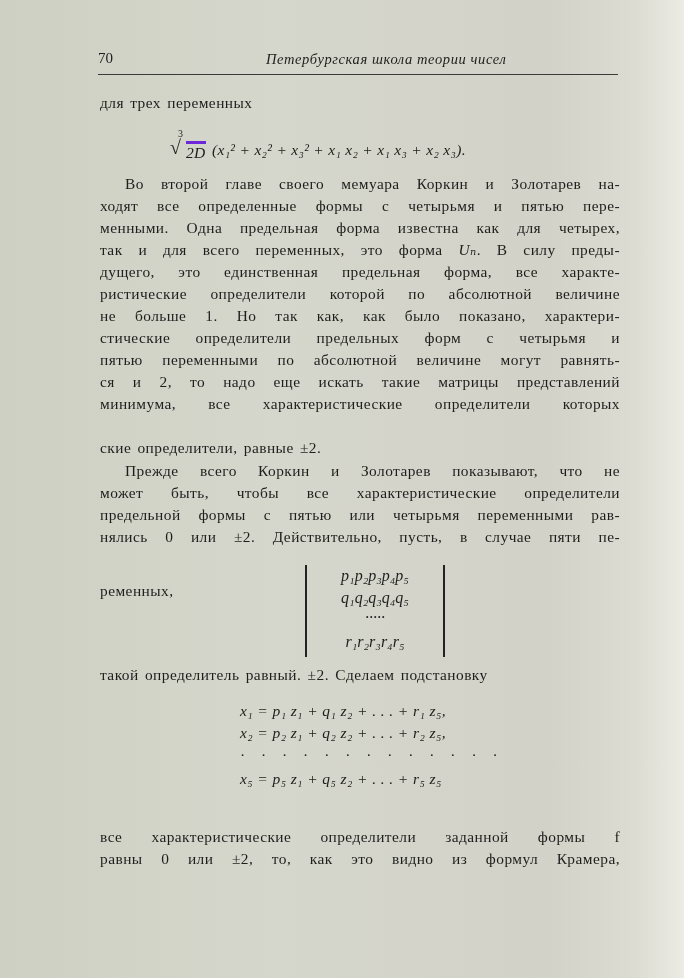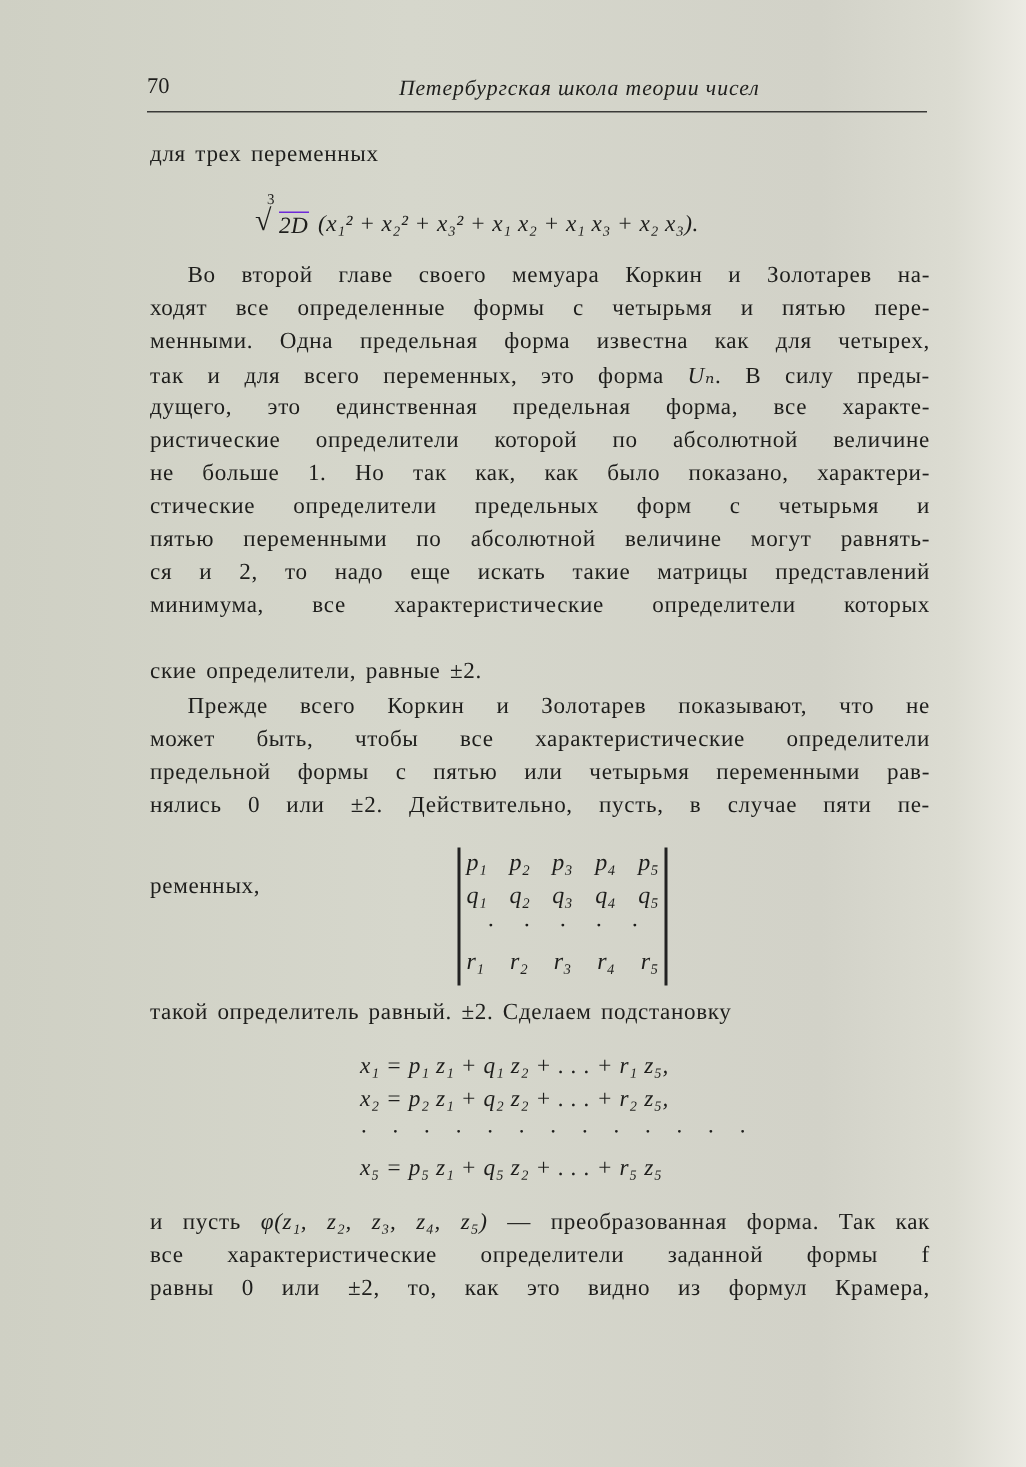--- a/index.html
+++ b/index.html
@@ -25,26 +25,26 @@
       letter-spacing: 0.45px; word-spacing: 2px;
     }
     .j { width: 520px; text-align: justify; text-align-last: justify; }
     .indent { left: 125px; width: 495px; }
     .math { font-style: italic; }
     .formula {
       position: absolute; font-size: 15.5px; white-space: nowrap; letter-spacing: 0.3px;
     }
     .root-index { position: absolute; font-size: 10px; }
     .radical { position: absolute; font-size: 20px; }
-    .overline { border-top: 1px solid #6d28d9; }
+    .overline { border-top: 3px solid #6d28d9; }
     .det {
       position: absolute; left: 305px; top: 565px; width: 136px; height: 92px;
       border-left: 2px solid #222; border-right: 2px solid #222;
     }
-    .det-row { position: absolute; left: 4px; width: 128px; display: flex; justify-content: space-between; font-size: 16px; font-style: italic; }
+    .det-row { position: absolute; left: 4px; width: 128px; display: flex; justify-content: center; font-size: 16px; font-style: italic; }
     .subst { position: absolute; left: 240px; font-size: 15.5px; font-style: italic; white-space: nowrap; letter-spacing: 0.4px; }
   </style>
 </head>
 <body>
 
 <div class="page">
 
   <div class="header">
     <span class="page-num">70</span>
     <span class="running-title">Петербургская школа теории чисел</span>
@@ -111,17 +111,16 @@
 
   <div class="line" style="top:666px;">такой определитель равный. ±2. Сделаем подстановку</div>
 
   <div>
     <div class="subst" style="top:702px;">x₁ = p₁ z₁ + q₁ z₂ + . . . + r₁ z₅,</div>
     <div class="subst" style="top:724px;">x₂ = p₂ z₁ + q₂ z₂ + . . . + r₂ z₅,</div>
     <div class="subst" style="top:746px; font-style:normal; letter-spacing:6px;">· · · · · · · · · · · · ·</div>
     <div class="subst" style="top:770px;">x₅ = p₅ z₁ + q₅ z₂ + . . . + r₅ z₅</div>
   </div>
 
-  <div class="line j" style="top:806px;"><span>и пусть </span><span class="math">φ(z₁, z₂, z₃, z₄, z₅)</span><span> — преобразованная форма. Так как</span></div>
   <div class="line j" style="top:828px;">все характеристические определители заданной формы f</div>
   <div class="line j" style="top:850px;">равны 0 или ±2, то, как это видно из формул Крамера,</div>
 
 </div>
 
 </body></html>

